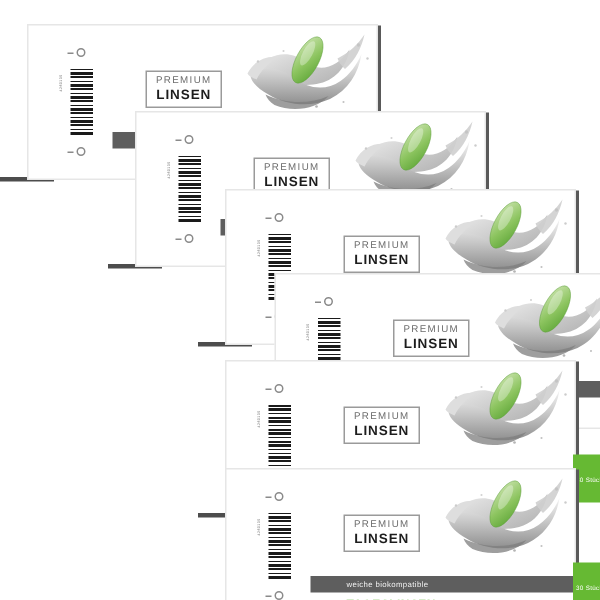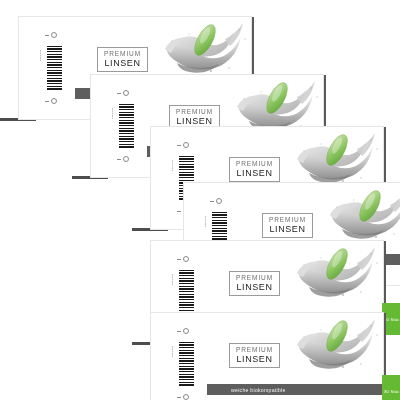--- a/index.html
+++ b/index.html
@@ -87,21 +87,21 @@
     padding:3px 6px 3px 6px;
     background:#fff;
     text-align:center;
     line-height:1;
   }
   .logo .l1{
     font-size:6.5px;color:#6d6d6d;letter-spacing:.9px;
     display:block;margin-bottom:1.5px;
   }
   .logo .l2{
-    font-size:9px;color:#1d1d1d;font-weight:normal;letter-spacing:.6px;
+    font-size:9px;color:#1d1d1d;font-weight:bold;letter-spacing:.6px;
     display:block;
     text-align:center;
   }
 
   
   .art{
     position:absolute;left:140px;top:4px;
     width:92px;height:58px;
   }
   .art svg{display:block;width:92px;height:58px;}

